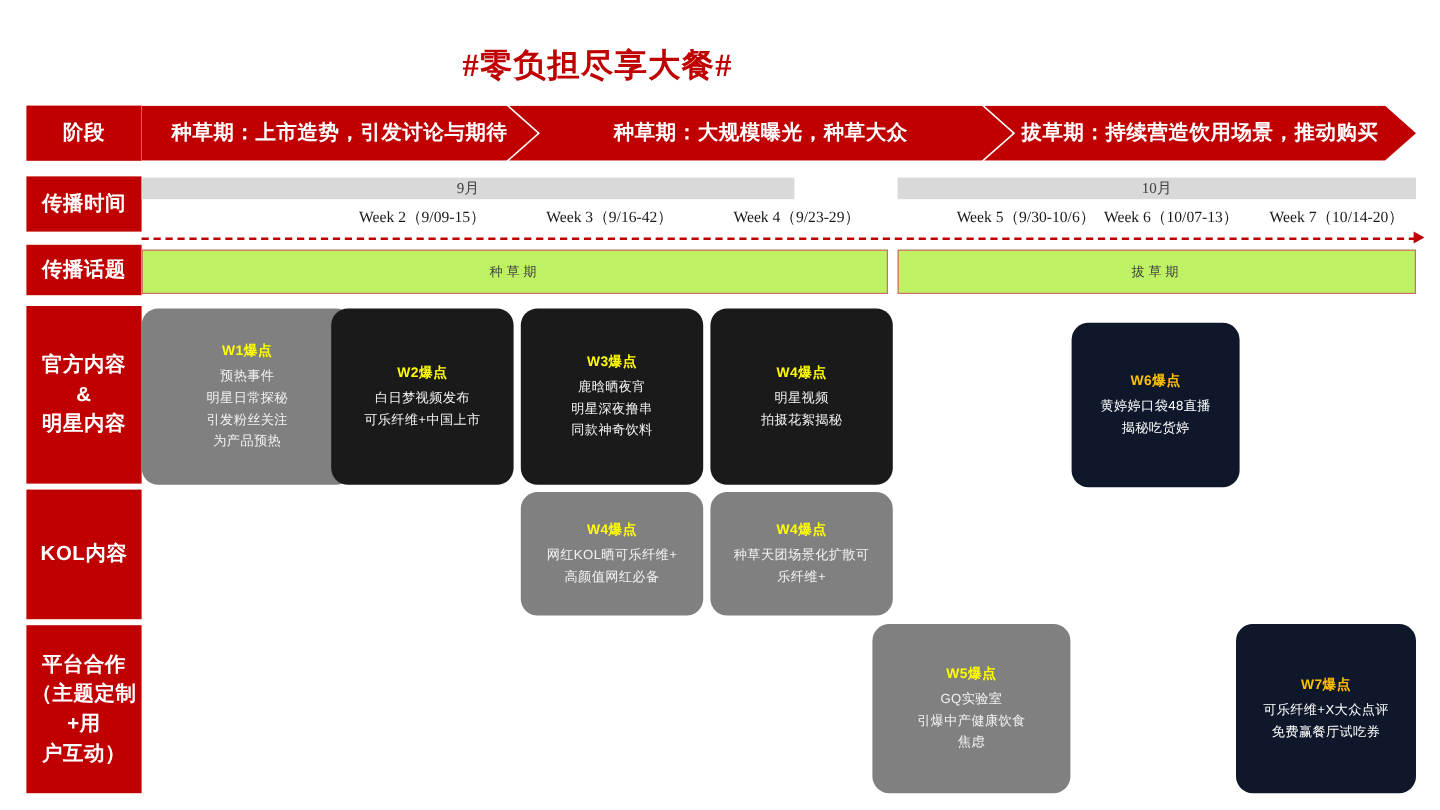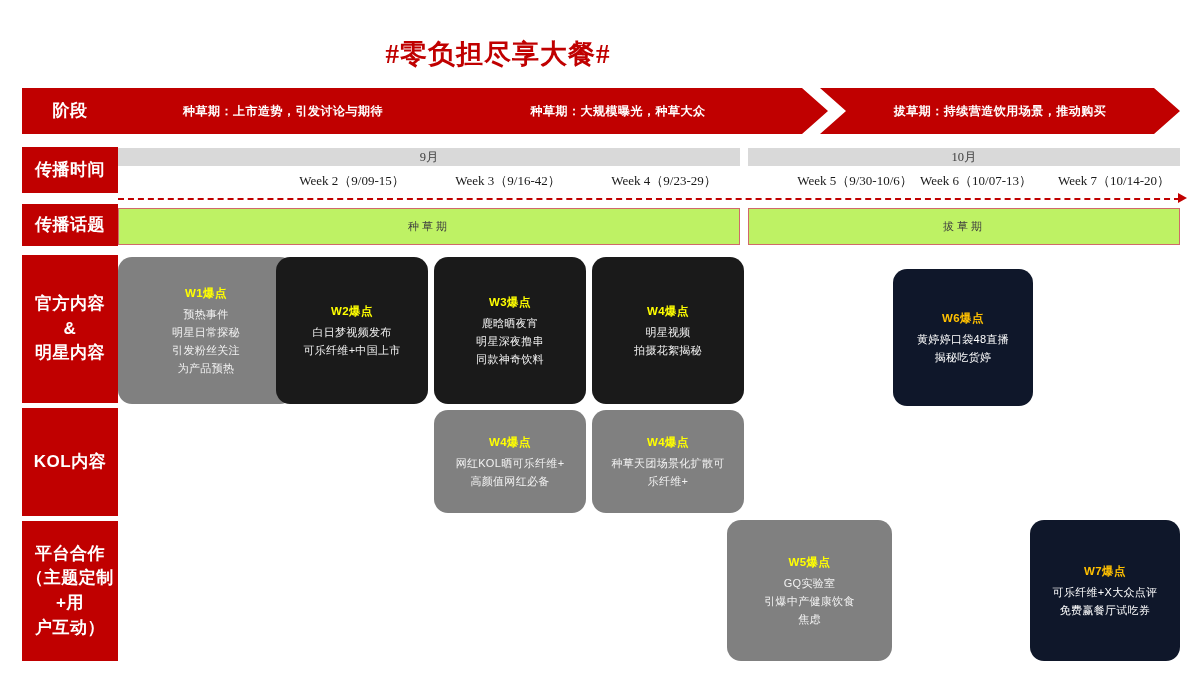--- a/index.html
+++ b/index.html
@@ -43,21 +43,21 @@
   }
 
   
   .chev {
     background: #c00000;
     color: #ffffff;
     display: flex;
     align-items: center;
     justify-content: center;
     text-align: center;
-    font-size: 12px;
+    font-size: 17px;
     font-weight: bold;
     line-height: 1.2;
     font-family: "Liberation Serif", "DejaVu Serif", serif;
     letter-spacing: .5px;
   }
   .chev-mid  { clip-path: polygon(0 0, calc(100% - 26px) 0, 100% 50%, calc(100% - 26px) 100%, 0 100%, 26px 50%); }
   .chev-first{ clip-path: polygon(0 0, calc(100% - 26px) 0, 100% 50%, calc(100% - 26px) 100%, 0 100%); }
   .chev-last { clip-path: polygon(0 0, calc(100% - 26px) 0, 100% 50%, calc(100% - 26px) 100%, 0 100%, 26px 50%); }
 
   
@@ -147,25 +147,25 @@
 明星内容</div>
 
 <div class="abs row-label" style="left:22px; top:408px; width:96px; height:108px;">KOL内容</div>
 
 <div class="abs row-label" style="left:22px; top:521px; width:96px; height:140px; white-space:pre-line;">平台合作
 （主题定制+用
 户互动）</div>
 
 <div class="abs chev chev-first" style="left:118px; top:88px; width:330px; height:46px;">种草期：上市造势，引发讨论与期待</div>
 
-<div class="abs chev chev-mid" style="left:408px; top:88px; width:420px; height:46px;">种草期：大规模曝光，种草大众</div>
+<div class="abs chev chev-mid" style="left:424px; top:88px; width:420px; height:46px;">种草期：大规模曝光，种草大众</div>
 
 <div class="abs chev chev-last" style="left:820px; top:88px; width:360px; height:46px;">拔草期：持续营造饮用场景，推动购买</div>
 
-<div class="abs month-bar" style="left:118px; top:148px; width:622px; height:18px;">9月</div>
+<div class="abs month-bar" style="left:118px; top:148px; width:544px; height:18px;">9月</div>
 
 <div class="abs month-bar" style="left:748px; top:148px; width:432px; height:18px;">10月</div>
 
 <div class="abs week" style="left:118px; top:168px; width:156px; height:26px;margin-top:36px;">Week 1（9/06-08）</div>
 <div class="abs week" style="left:274px; top:168px; width:156px; height:26px;">Week 2（9/09-15）</div>
 <div class="abs week" style="left:430px; top:168px; width:156px; height:26px;">Week 3（9/16-42）</div>
 <div class="abs week" style="left:586px; top:168px; width:156px; height:26px;">Week 4（9/23-29）</div>
 <div class="abs week" style="left:777px; top:168px; width:156px; height:26px;">Week 5（9/30-10/6）</div>
 <div class="abs week" style="left:898px; top:168px; width:156px; height:26px;">Week 6（10/07-13）</div>
 <div class="abs week" style="left:1036px; top:168px; width:156px; height:26px;">Week 7（10/14-20）</div>

